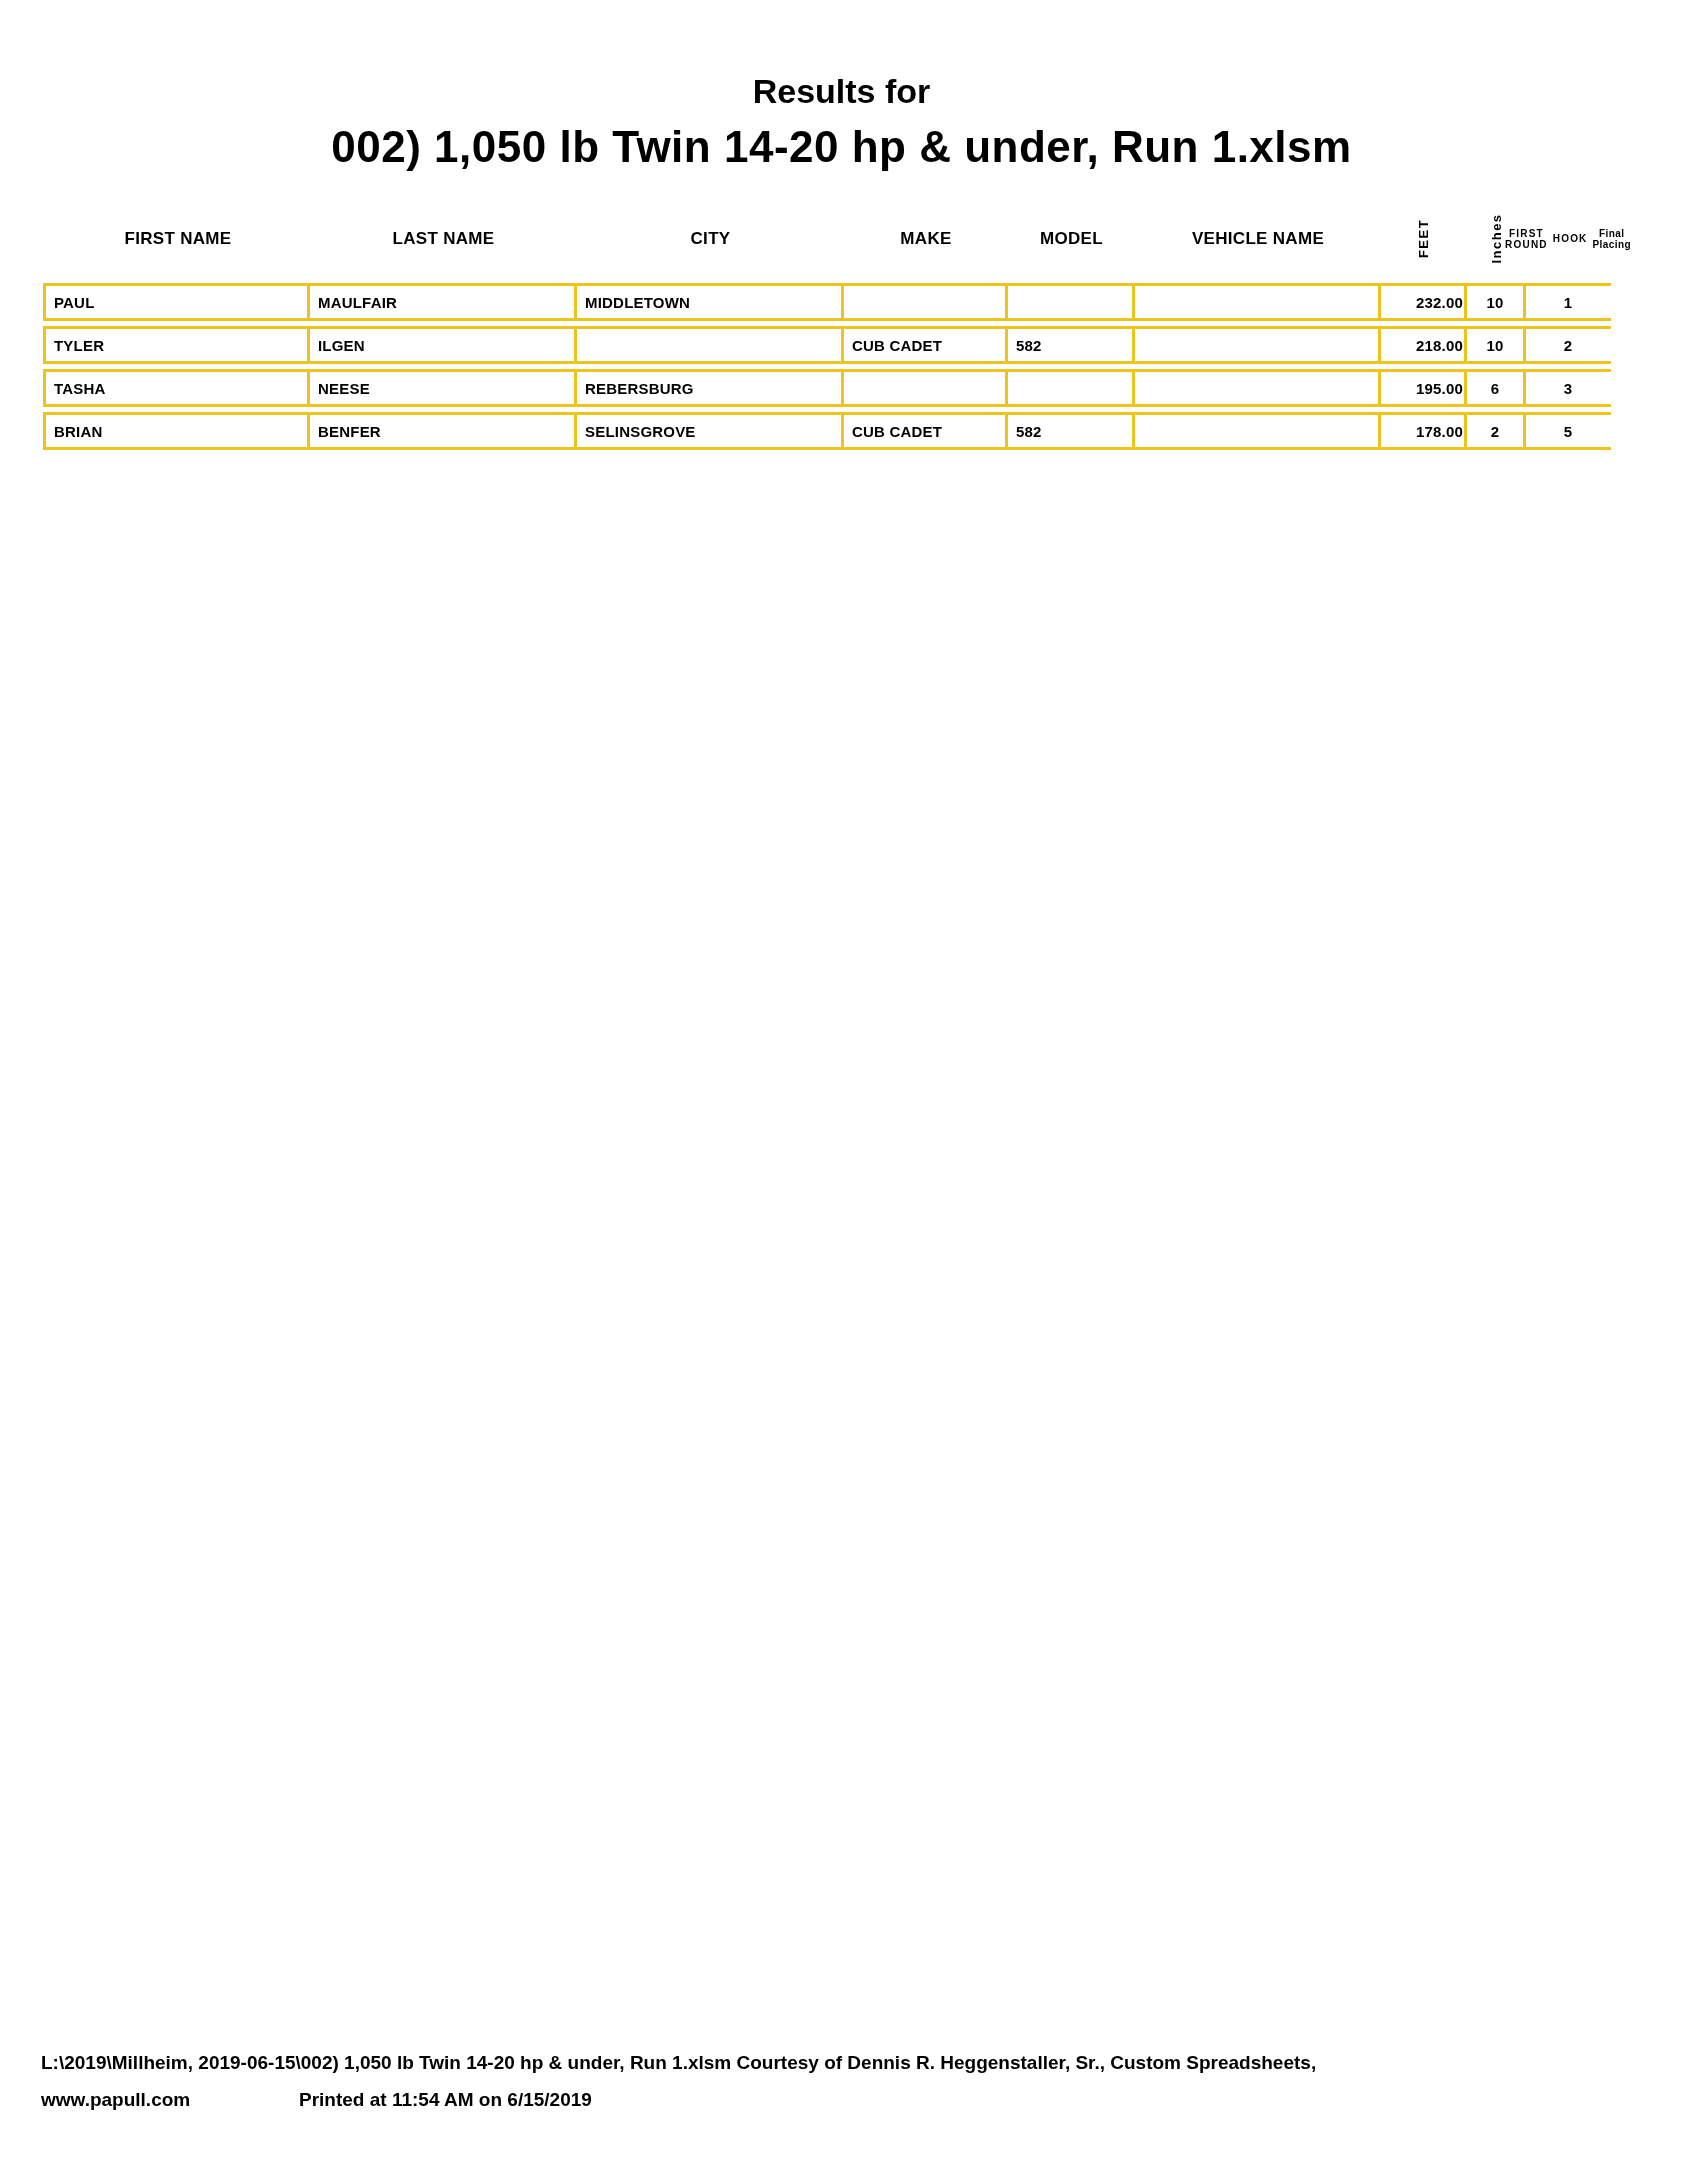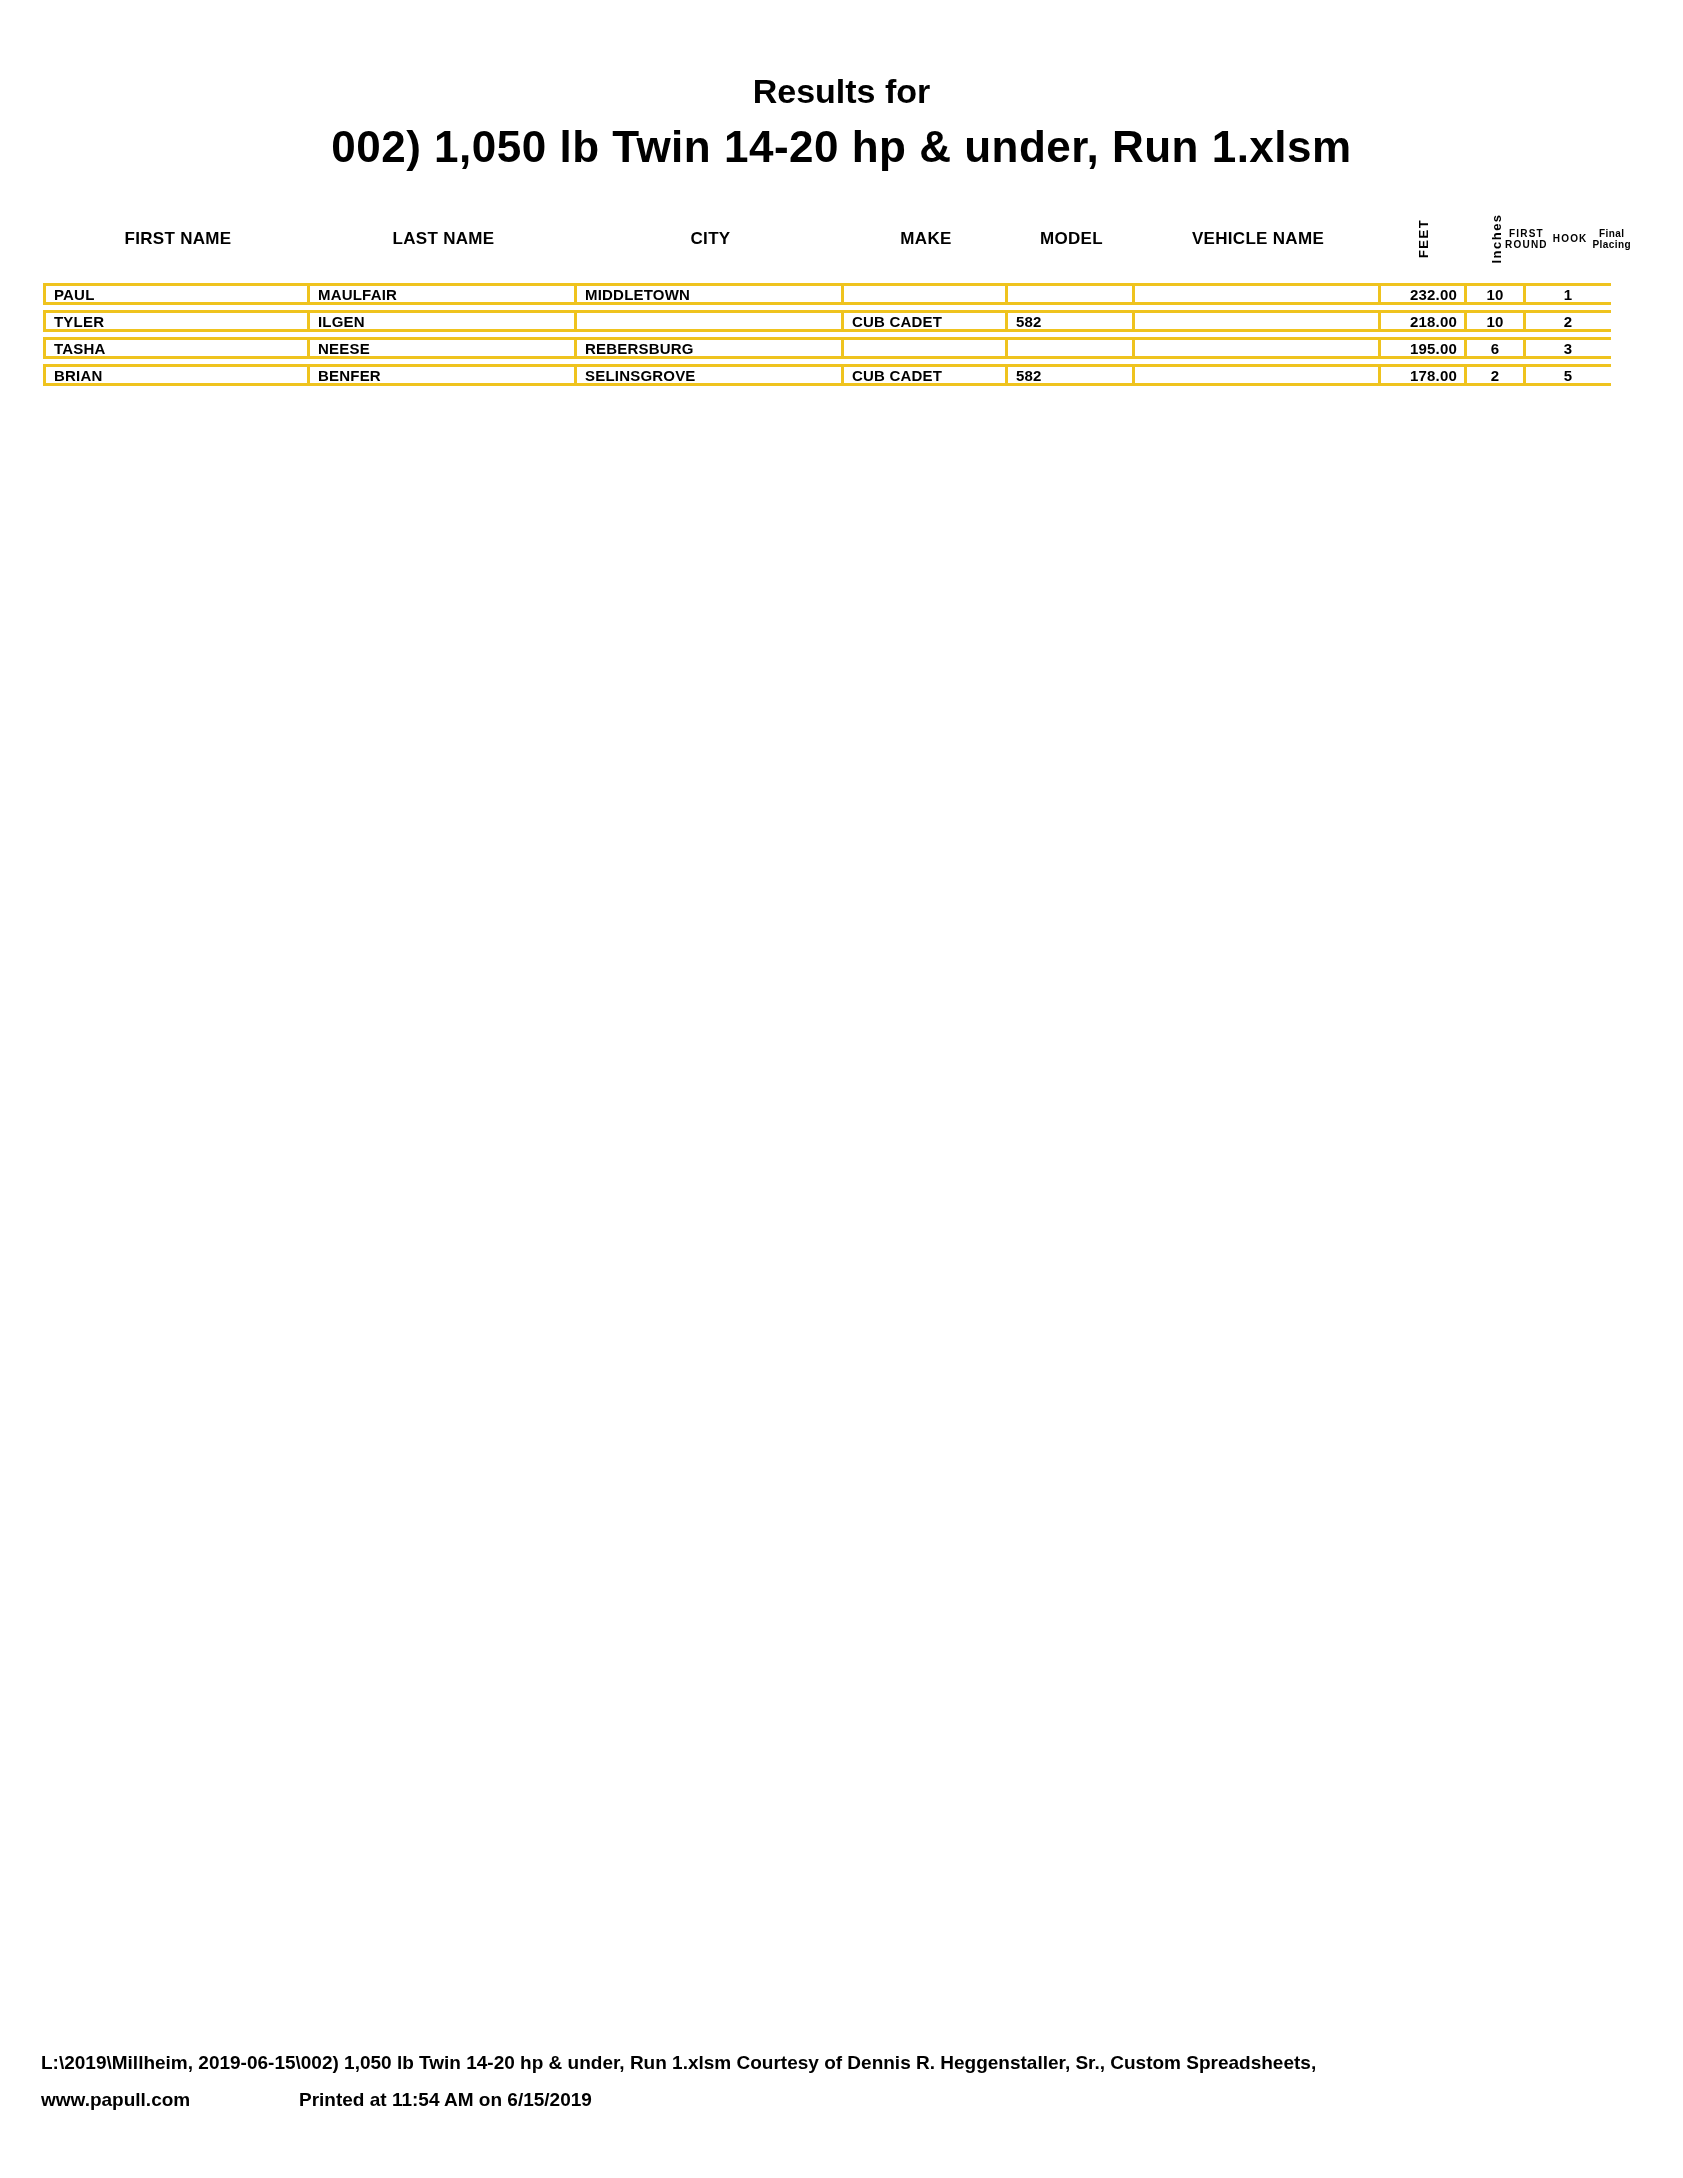--- a/index.html
+++ b/index.html
@@ -71,39 +71,39 @@
   .c3 { width: 267px; }
   .c4 { width: 164px; }
   .c5 { width: 127px; }
   .c6 { width: 246px; }
   .c7 { width: 86px; }
   .c8 { width: 59px; }
   .c9 { width: 84px; }
 
   .row {
     display: flex;
-    height: 22px;
+    height: 38px;
     box-sizing: border-box;
     border: 3px solid var(--gold);
     border-right: none;
     margin-bottom: 5px;
     background: #ffffff;
   }
   .cell {
     box-sizing: border-box;
     border-right: 3px solid var(--gold);
     display: flex;
     align-items: center;
     font-size: 15px;
     padding-left: 8px;
     white-space: nowrap;
     overflow: hidden;
     letter-spacing: 0.2px;
   }
-  .cell.right  { justify-content: flex-end; padding-left: 0; padding-right: 7px; }
+  .cell.right  { justify-content: flex-end; padding-left: 0; padding-right: 1px; }
   .cell.center { justify-content: center; padding-left: 0; }
   .cell.last   { border-right: none; }
 
   
   .footer {
     position: absolute;
     left: 41px;
     top: 2051px;
     font-size: 19px;
     line-height: 24px;

